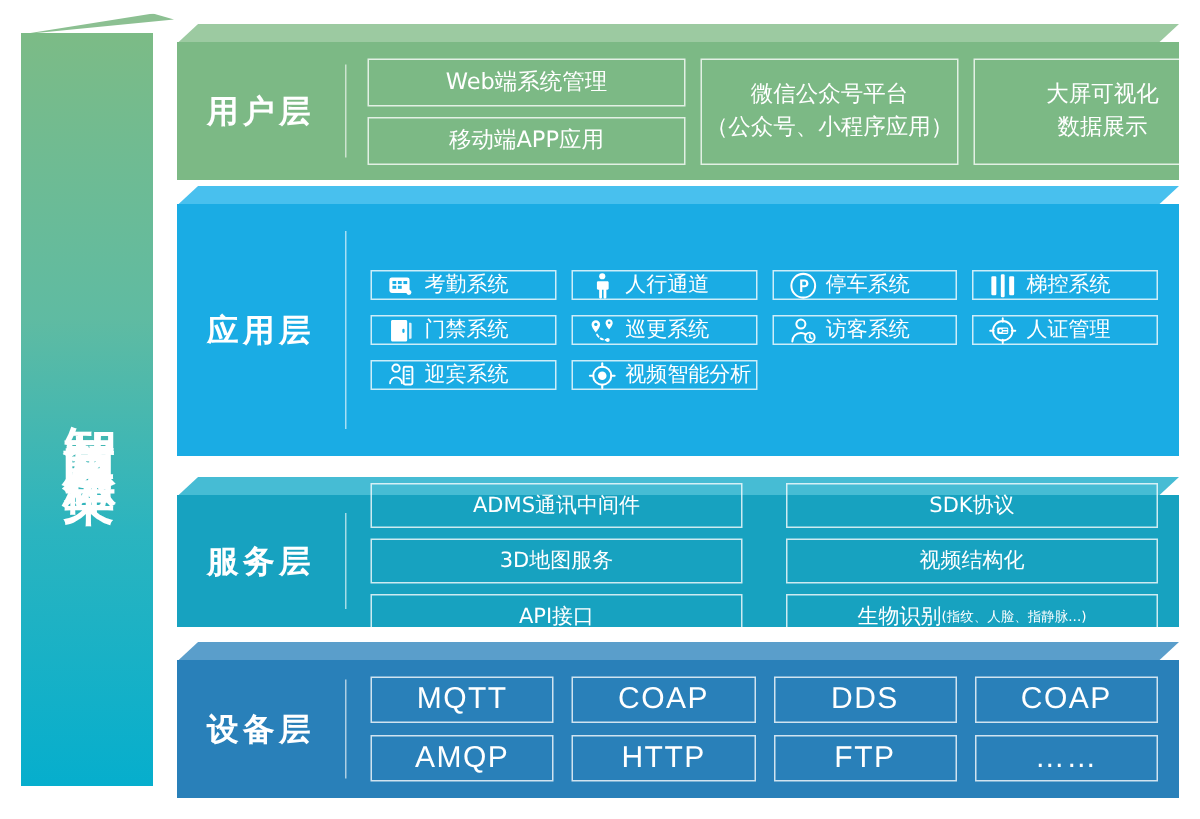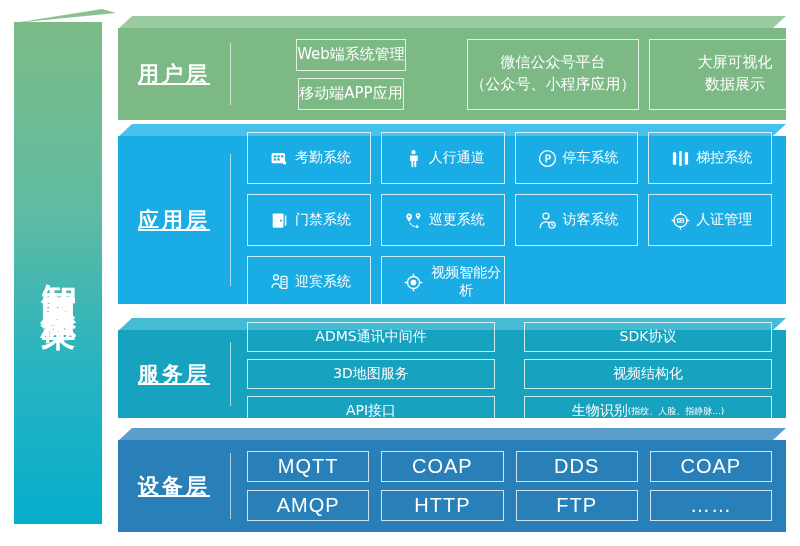--- a/index.html
+++ b/index.html
@@ -43,21 +43,21 @@
   .layer-inner{
     position:absolute;left:0;top:12px;width:100%;
     display:flex;align-items:center;
     box-sizing:border-box;
   }
   .layer-label{
     width:112px;flex:0 0 112px;
     text-align:center;
     color:#ffffff;font-weight:700;font-size:21px;letter-spacing:3px;
     font-family:"DejaVu Sans","Liberation Sans",sans-serif;
-    position:relative;z-index:3;text-decoration:underline;
+    position:relative;z-index:3;
   }
   .divider{
     width:1px;flex:0 0 1px;background:rgba(255,255,255,.62);
     position:relative;z-index:3;
   }
   .cells{flex:1 1 auto;position:relative;z-index:3;}
   .cell{
     border:1px solid rgba(255,255,255,.78);
     color:#ffffff;
     display:flex;align-items:center;justify-content:center;
@@ -74,43 +74,43 @@
     background:#9ccaa1;
     clip-path:polygon(0% 100%, 2.1% 0%, 100% 0%, 97.9% 100%);
   }
   #user-layer .slab-body{background:#7cb985;top:12px;height:92px;}
   #user-layer .layer-inner{height:92px;padding:0 12px 0 0;}
   #user-layer .divider{height:62px;}
   #user-layer .cells{
     display:flex;gap:10px;padding-left:14px;height:78px;align-items:center;
   }
   .u-col{display:flex;flex-direction:column;gap:7px;height:72px;justify-content:center;}
-  .u-col.stack{width:212px;align-items:center;}
+  .u-col.stack{width:212px;}
   .u-col.tall{width:172px;}
   .u-col.tall2{width:172px;}
   #user-layer .cell{font-size:15px;}
   .u-stack-cell{height:32px;}
   .u-tall-cell{height:71px;line-height:1.45;flex-direction:column;}
 
   
   #app-layer{left:118px;top:124px;width:668px;height:180px;}
   #app-layer .slab-top{
     background:#48c0ee;
     clip-path:polygon(0% 100%, 2.1% 0%, 100% 0%, 97.9% 100%);
   }
   #app-layer .slab-body{background:#1aace4;top:12px;height:168px;}
   #app-layer .layer-inner{height:168px;}
   #app-layer .divider{height:132px;}
   #app-layer .cells{
     display:grid;grid-template-columns:repeat(4,1fr);
     gap:10px 10px;padding:0 14px 0 16px;
   }
   #app-layer .cell{
-    height:52px;font-size:14px;
-    justify-content:flex-start;padding-left:22px;gap:6px;
+    height:20px;font-size:14px;
+    justify-content:flex-start;padding-left:10px;gap:6px;
   }
   .ico{
     width:19px;height:19px;flex:0 0 19px;
     display:inline-flex;align-items:center;justify-content:center;
   }
   .ico svg{display:block;}
 
   
   #svc-layer{left:118px;top:318px;width:668px;height:100px;}
   #svc-layer .slab-top{

